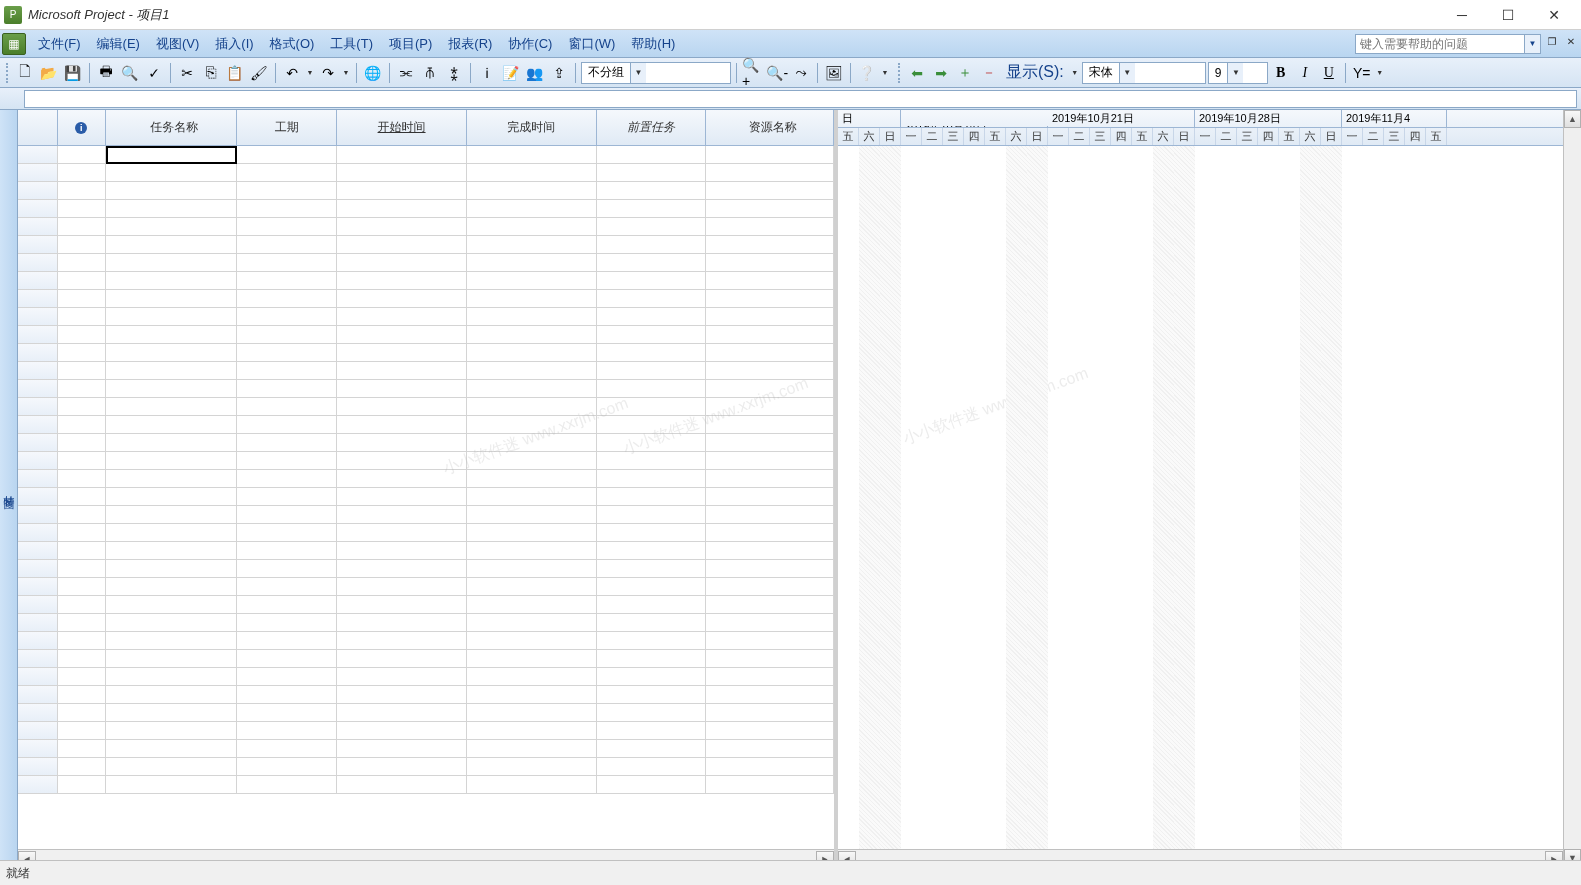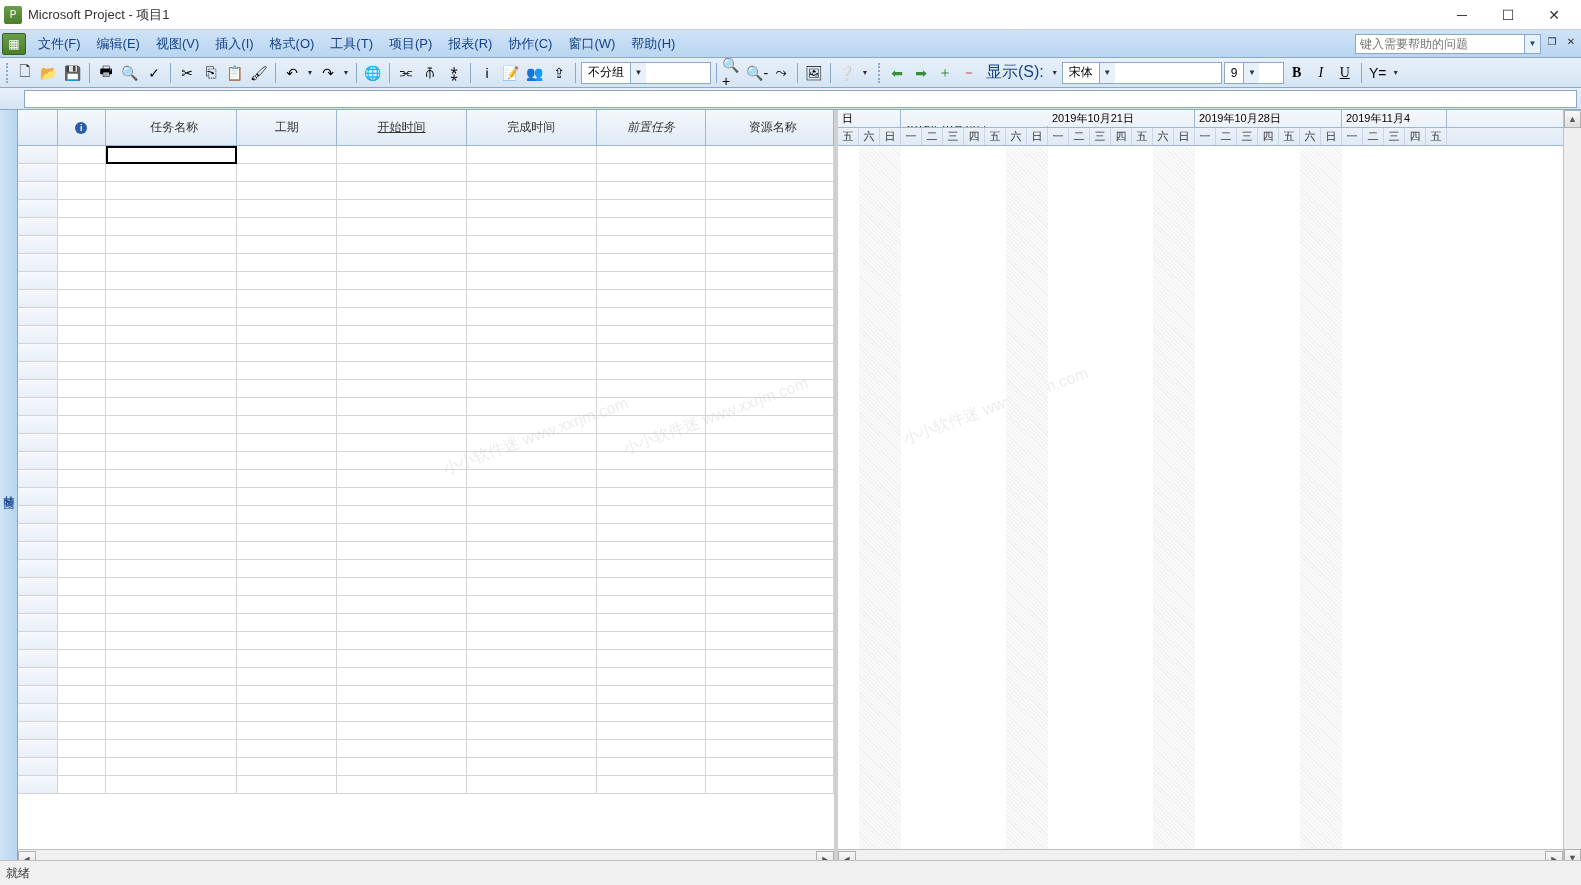--- a/index.html
+++ b/index.html
@@ -1,21 +1,21 @@
 <!DOCTYPE html>
 <html><head>
 <meta charset="utf-8">
 <style>
 * { box-sizing: border-box; margin: 0; padding: 0; }
 body { font-family: "Microsoft YaHei", Tahoma, sans-serif; font-size: 12px; background: #fff; overflow: hidden; width: 1581px; height: 885px; position: relative; }
 
 
 .titlebar { height: 30px; background: #fff; border-bottom: 1px solid #d0d0d0; display: flex; align-items: center; padding: 0 4px; }
 .titlebar .appicon { width: 18px; height: 18px; margin-right: 6px; background: linear-gradient(#6a9e4a,#4a7e2a); border-radius: 2px; display:flex; align-items:center; justify-content:center; color:#fff; font-size:10px; }
-.titlebar .title { font-size: 13px; color: #333; }
+.titlebar .title { font-size: 13px; color: #333; font-style: italic; }
 .titlebar .spacer { flex: 1; }
 .titlebar .winbtn { width: 46px; height: 30px; display: flex; align-items: center; justify-content: center; font-size: 14px; color: #333; }
 
 
 .menubar { height: 28px; background: linear-gradient(#cfe3f7,#b9d5f0); border-bottom: 1px solid #8ba8c7; display: flex; align-items: center; padding: 0 2px; }
 .menubar .menuicon { width: 24px; height: 22px; margin-right: 4px; background: linear-gradient(#6a9e4a,#4a7e2a); border: 1px solid #3a6020; border-radius: 2px; display:flex; align-items:center; justify-content:center; color:#fff; font-size:12px; }
 .menubar .menuitem { padding: 4px 8px; color: #15428b; font-size: 13px; cursor: default; }
 .menubar .help-search { margin-left: auto; display: flex; align-items: flex-start; }
 .menubar .help-search input { width: 170px; height: 20px; border: 1px solid #8ba8c7; font-size: 12px; padding: 0 4px; color: #999; background:#fff; }
 .menubar .help-search .dd { width: 16px; height: 20px; border: 1px solid #8ba8c7; border-left: none; background: #e8f0fa; display:flex; align-items:center; justify-content:center; font-size:8px; color:#15428b; }
@@ -154,42 +154,42 @@
   <div class="sep"></div>
   <div class="tbtn">⫘</div>
   <div class="tbtn">⫚</div>
   <div class="tbtn">⁑</div>
   <div class="sep"></div>
   <div class="tbtn">ℹ</div>
   <div class="tbtn">📝</div>
   <div class="tbtn">👥</div>
   <div class="tbtn">⇪</div>
   <div class="sep"></div>
-  <div class="combo" style="width:130px">
+  <div class="combo" style="width:150px">
     <div class="cval">不分组</div>
     <div class="cdd">▼</div>
   </div>
   <div class="sep"></div>
   <div class="tbtn">🔍+</div>
   <div class="tbtn">🔍-</div>
   <div class="tbtn">⤳</div>
   <div class="sep"></div>
   <div class="tbtn">🖼</div>
   <div class="sep"></div>
   <div class="tbtn" style="color:#2a5ca8">❔</div>
   <div class="ddarrow">▼</div>
 
   <div class="grip" style="margin-left:6px"></div>
   <div class="tbtn" style="color:#3a8e3a">⬅</div>
   <div class="tbtn" style="color:#3a8e3a">➡</div>
   <div class="tbtn" style="color:#3a8e3a">＋</div>
   <div class="tbtn" style="color:#c04040">－</div>
   <div class="lbl">显示(S):</div>
   <div class="ddarrow">▼</div>
-  <div class="combo" style="width:160px">
+  <div class="combo" style="width:124px">
     <div class="cval">宋体</div>
     <div class="cdd">▼</div>
   </div>
   <div class="combo" style="width:60px">
     <div class="cval">9</div>
     <div class="cdd">▼</div>
   </div>
   <div class="tbtn bold">B</div>
   <div class="tbtn italic">I</div>
   <div class="tbtn uline">U</div>

